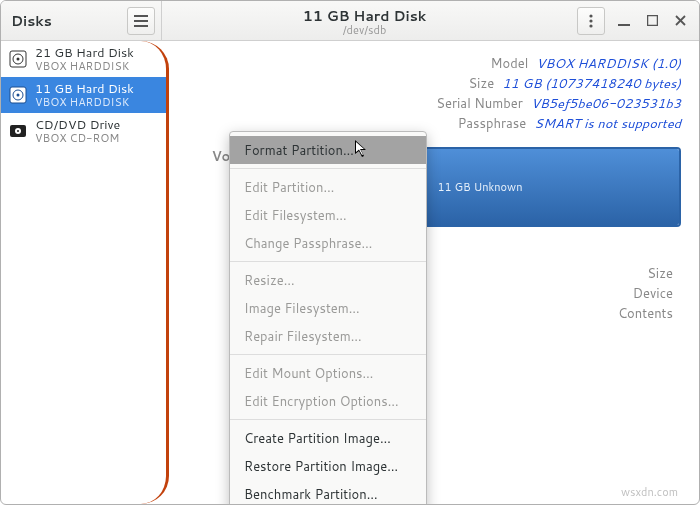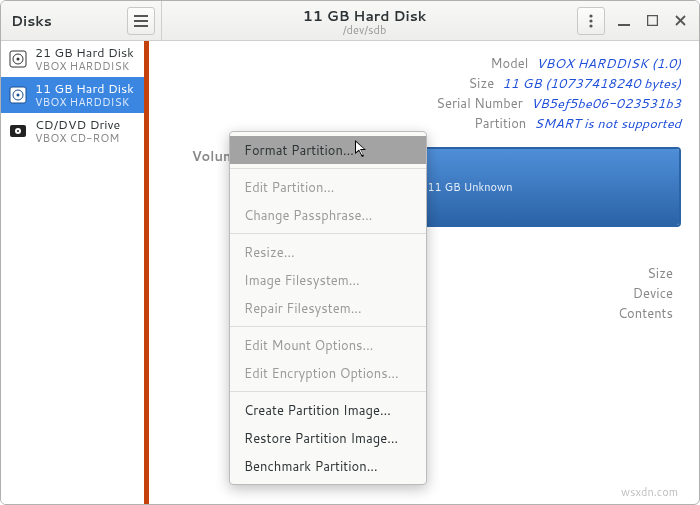--- a/index.html
+++ b/index.html
@@ -36,21 +36,21 @@
     border:1px solid #c8c8c6;
     border-radius:3px;
     background:linear-gradient(#fdfdfc,#efefee);
     display:flex; align-items:center; justify-content:center;
     color:#555;
     font-size:14px;
   }
   .winbtn { width:18px;height:18px; display:flex;align-items:center;justify-content:center; color:#555; font-size:14px;}
   
   .body { display:flex; height:calc(100% - 40px); }
-  .sidebar { width:148px; background:#fff; border-right:5px solid #c2410c; }
+  .sidebar { width:168px; background:#fff; border-right:3px solid #c2410c;border-radius:28px; }
   .disk-item { display:flex; align-items:center; gap:6px; padding:4px 6px; }
   .disk-item .icon { width:22px;height:22px; display:flex;align-items:center;justify-content:center;}
   .disk-item .lines { display:flex; flex-direction:column; line-height:14px;}
   .disk-item .l1 { font-size:12.5px; }
   .disk-item .l2 { font-size:11px; color:#888; }
   .disk-item.active { background:#3a86e0; color:#fff; }
   .disk-item.active .l2 { color:#dbe9fb; }
   
   .main { flex:1; padding:12px 18px 0 4px; position:relative;}
   .info-row { display:flex; height:20px; align-items:center; font-size:13px;justify-content:flex-end;}
@@ -215,21 +215,21 @@
     </div>
     <div class="info-row">
       <div class="label">Size</div>
       <div class="val">11 GB (10737418240 bytes)</div>
     </div>
     <div class="info-row">
       <div class="label">Serial Number</div>
       <div class="val">VB5ef5be06-023531b3</div>
     </div>
     <div class="info-row">
-      <div class="label">Partition</div>
+      <div class="label">Passphrase</div>
       <div class="val">SMART is not supported</div>
     </div>
 
     <div class="vol-row">
       <div class="vol-label">Volumes</div>
       <div class="volbox">
         <div class="part">
           <span>11 GB Unknown</span>
         </div>
       </div>
@@ -255,20 +255,21 @@
     <div class="info-row info2">
       <div class="label">Contents</div>
     </div>
   </div>
 </div>
 
 <div class="menu" id="ctx-menu">
     <div class="mi enabled hover">Format Partition…</div>
     <div class="sep"></div>
     <div class="mi">Edit Partition…</div>
+    <div class="mi">Edit Filesystem…</div>
     <div class="mi">Change Passphrase…</div>
     <div class="sep"></div>
     <div class="mi">Resize…</div>
     <div class="mi">Image Filesystem…</div>
     <div class="mi">Repair Filesystem…</div>
     <div class="sep"></div>
     <div class="mi">Edit Mount Options…</div>
     <div class="mi">Edit Encryption Options…</div>
     <div class="sep"></div>
     <div class="mi enabled">Create Partition Image…</div>

